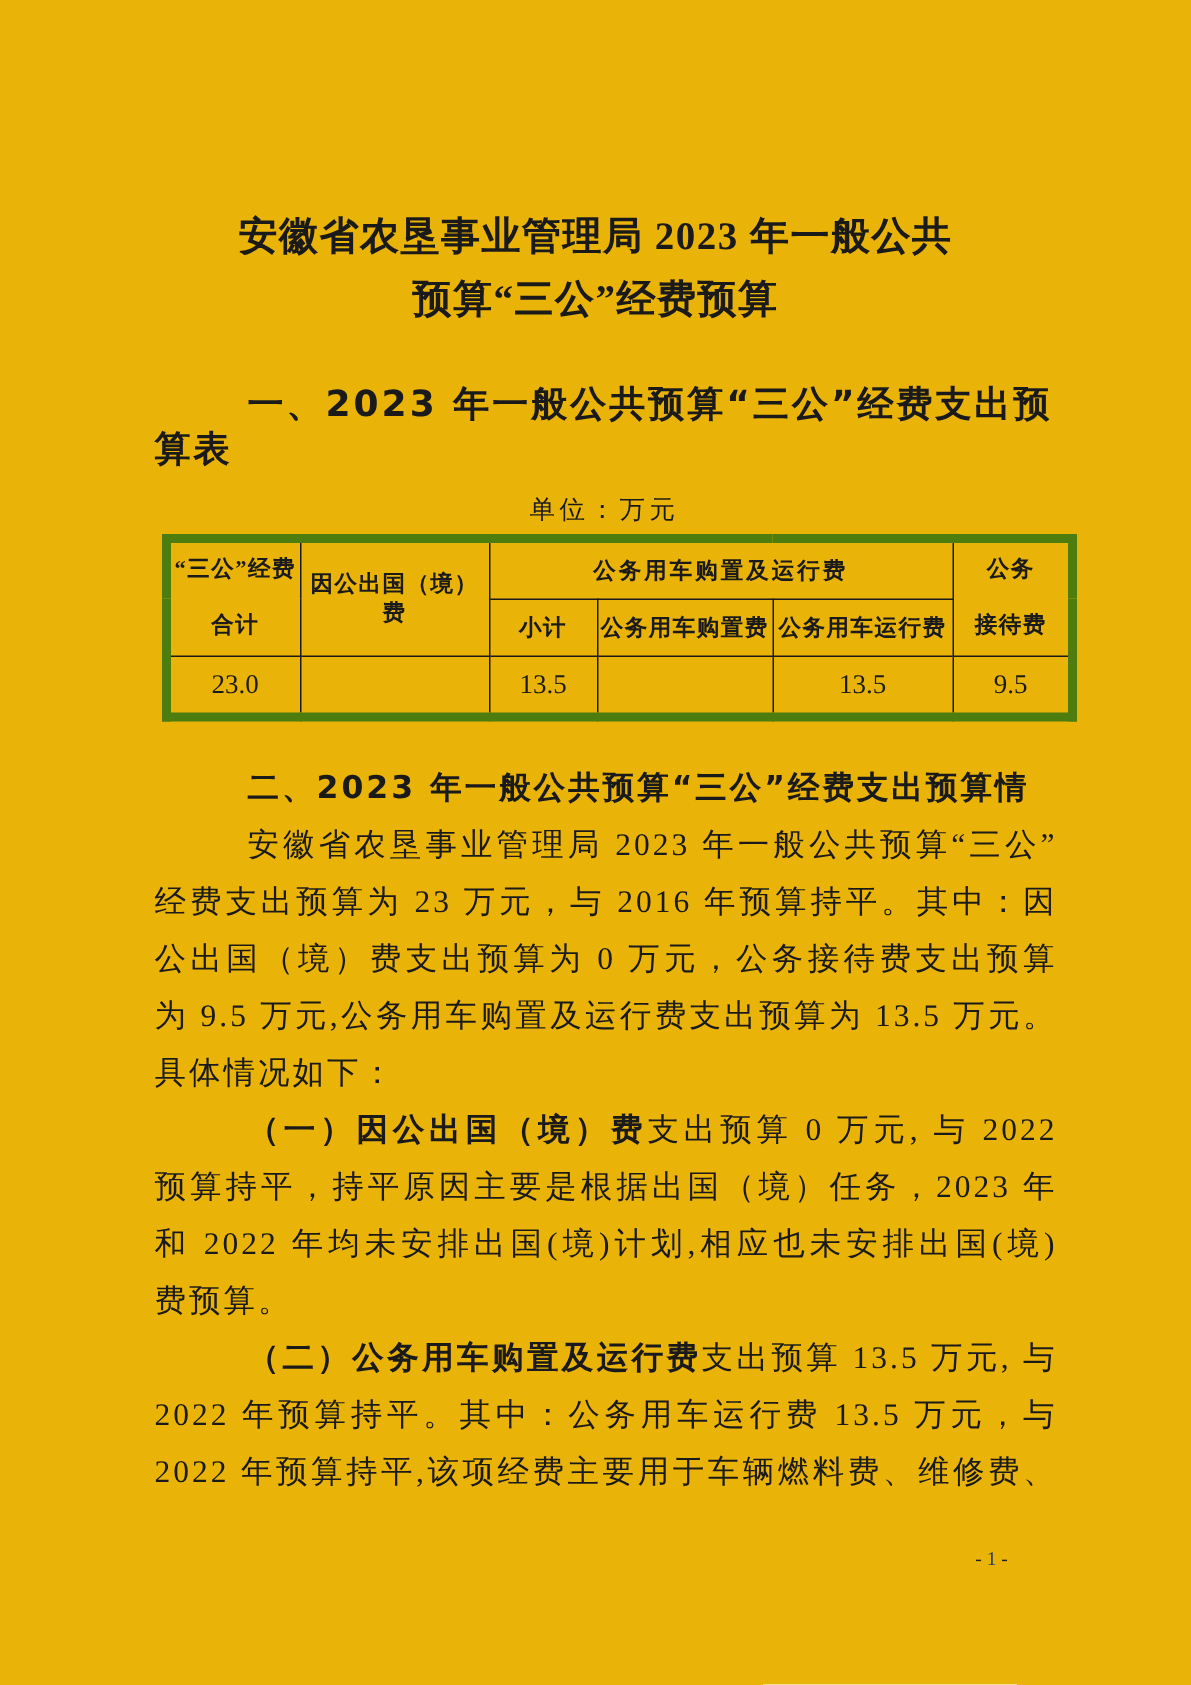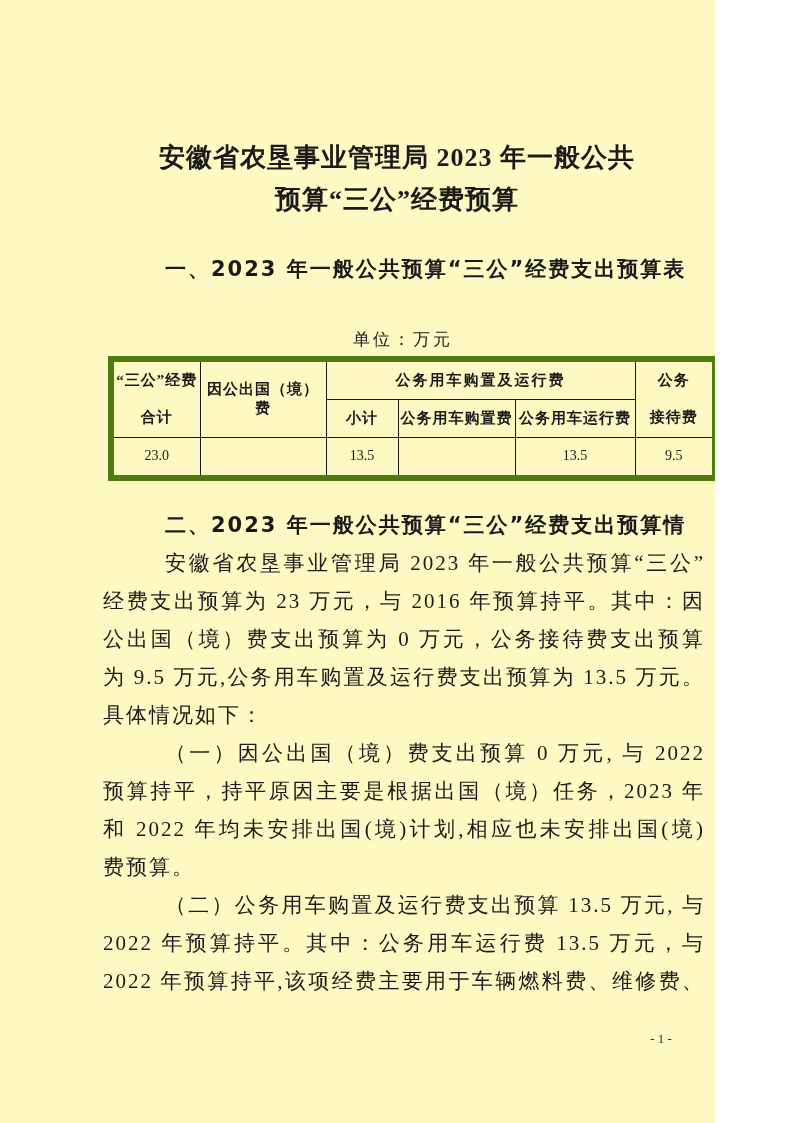--- a/index.html
+++ b/index.html
@@ -1,36 +1,36 @@
 <!DOCTYPE html>
 <html><head>
 <meta charset="utf-8">
 <style>
   html,body{margin:0;padding:0;background:#ffffff;}
   .page{
     position:relative;
-    width:715px;height:1123px;
-    background:#fef9c3;
+    width:794px;height:1123px;
+    background:#eab308;
     color:#1a1a1a;
     font-family:"Liberation Serif","DejaVu Serif",serif;
     overflow:hidden;
   }
   
   .doc-title{
     position:absolute;top:137px;left:0;width:794px;
     text-align:center;font-weight:bold;
     font-size:26px;line-height:42px;letter-spacing:1px;
     font-family:"Liberation Serif","DejaVu Serif",serif;
   }
   
   .sec1-heading{
     position:absolute;top:254px;left:103px;width:604px;
     font-family:"DejaVu Sans","Liberation Sans",sans-serif;
     font-weight:bold;
-    font-size:21px;line-height:30px;letter-spacing:2px;
+    font-size:24px;line-height:30px;letter-spacing:2px;
     text-indent:62px;
   }
   
   .unit-label{
     position:absolute;top:328px;left:103px;width:600px;
     text-align:center;font-size:17px;line-height:24px;letter-spacing:3px;
   }
   
   .budget-table{
     position:absolute;top:356px;left:108px;
@@ -42,39 +42,39 @@
     border:1.5px solid #1a1a1a;
     text-align:center;vertical-align:middle;
     padding:0;overflow:hidden;
   }
   .budget-table .hd{font-weight:bold;letter-spacing:1px;}
   .budget-table .two-line span{display:block;line-height:37px;}
   .budget-table .grp{letter-spacing:2px;}
   .r1{height:40px;}
   .r2{height:38px;}
   .r3{height:41px;}
-  .val{font-size:14px;letter-spacing:0;}
+  .val{font-size:18px;letter-spacing:0;}
   
   .sec2-body{
     position:absolute;top:506px;left:103px;width:602px;
   }
   .line{
     height:38px;line-height:38px;
     font-size:21px;letter-spacing:2px;
     text-align:justify;text-align-last:justify;
     overflow:hidden;
   }
   .line.nofill{text-align:left;text-align-last:left;}
   .line.indent{text-indent:62px;}
   .line.heading{
     font-family:"DejaVu Sans","Liberation Sans",sans-serif;
     font-weight:bold;
     text-align:left;text-align-last:left;
   }
-  .line b{font-weight:normal;}
+  .line b{font-weight:bold;}
   
   .page-number{
     position:absolute;top:1030px;left:636px;width:50px;
     text-align:center;font-size:13px;line-height:18px;
     color:#222222;
   }
   .page-number .num{color:#1F3864;}
 </style>
 </head>
 <body>

